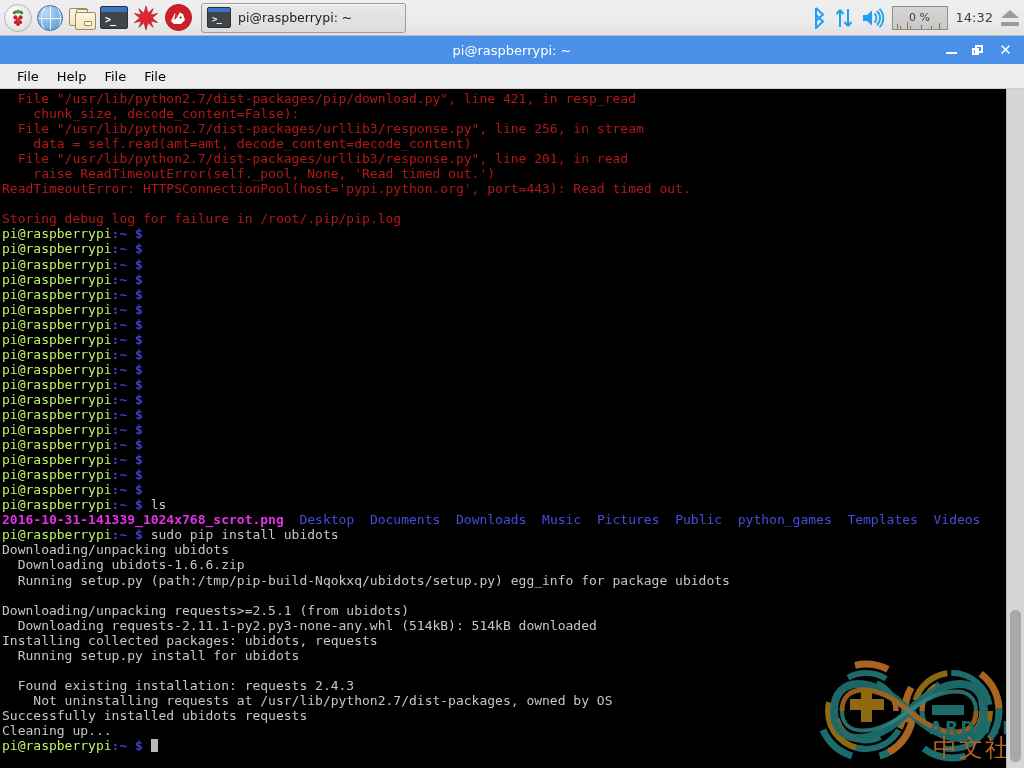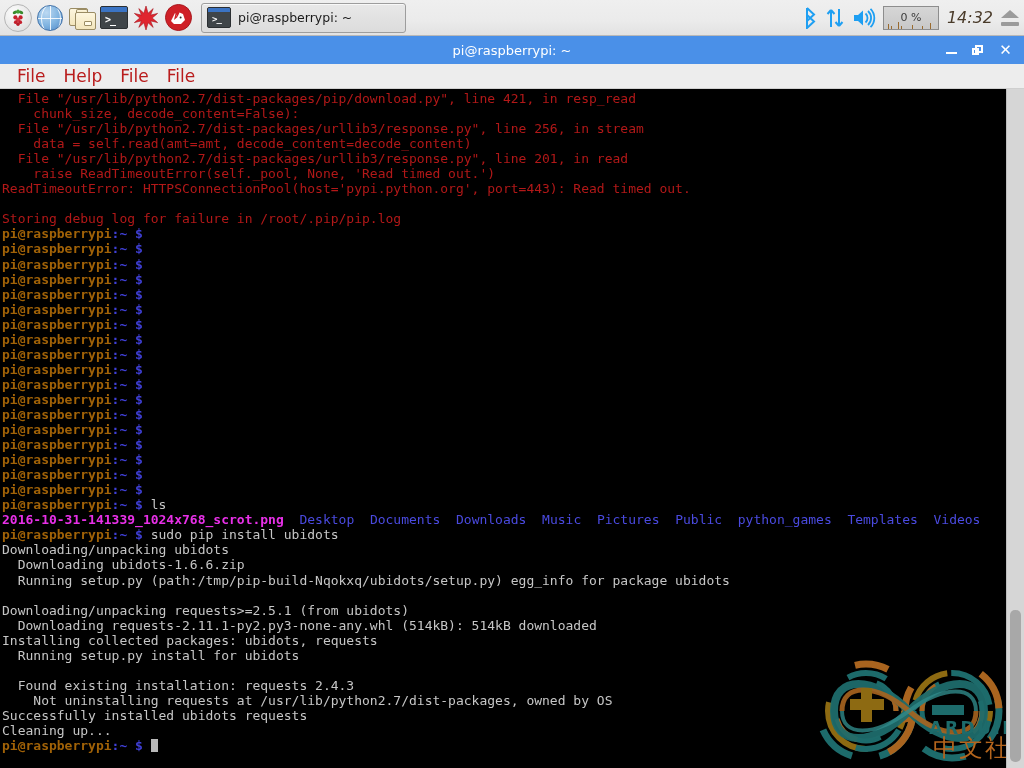--- a/index.html
+++ b/index.html
@@ -119,23 +119,22 @@
     display: flex; align-items: center; justify-content: center;
   }
   #cpu-monitor .cpu-txt {
     font-size: 11px; color: #3c3c3c; position: relative; z-index: 2;
     font-family: "DejaVu Sans", sans-serif;
   }
   #cpu-monitor .spike {
     position:absolute; bottom:0; width:1px; background:#9a6b2f; z-index:1;
   }
   #clock {
-    font-size: 16px; color: #4a3b2a; padding: 0 1px;
-    font-family: "DejaVu Sans", sans-serif;
-    font-style: italic;
+    font-size: 13px; color: #4a3b2a; padding: 0 1px;
+    font-family: "DejaVu Sans", sans-serif;
   }
   .ic-eject { width:18px; height:16px; position:relative; }
   .ic-eject .tri {
     position:absolute; left:0; top:0;
     border-left:9px solid transparent; border-right:9px solid transparent;
     border-bottom:8px solid #9b9b9b;
   }
   .ic-eject .bs {
     position:absolute; left:0; bottom:0; width:18px; height:4px;
     background:#9b9b9b; border-radius:1px;
@@ -175,21 +174,21 @@
   .wc-close { color:#fff; font-size:15px; line-height:13px; font-weight:bold; text-align:center; }
 
   #menubar {
     height: 25px; background: #ededed;
     border-bottom: 1px solid #cfcfcf;
     display: flex; align-items: center;
     padding-left: 8px; gap: 0px;
     box-sizing: border-box;
   }
   .menu-item {
-    font-size: 17px; color: #b91c1c;
+    font-size: 13px; color: #000000;
     padding: 3px 9px;
     font-family: "DejaVu Sans", sans-serif;
   }
 
   
   #term-wrap {
     position: absolute; left: 0; top: 89px;
     width: 1024px; height: 679px;
     background: #000; overflow: hidden;
   }
@@ -201,21 +200,21 @@
     font-size: 13px;
     line-height: 15.05px;
     padding: 2px 0 0 2px;
     box-sizing: border-box;
     white-space: pre;
     overflow: hidden;
     z-index: 3;
   }
   #term .ln { height: 15.05px; }
   .c-red   { color: #b21818; }
-  .c-grn   { color: #a16207; font-weight: bold; }
+  .c-grn   { color: #bef264; font-weight: normal; }
   .c-blu   { color: #4040d8; font-weight: bold; }
   .c-mag   { color: #e830e8; font-weight: bold; }
   .c-wht   { color: #c6c6c6; }
   .c-dirblu{ color: #4a4ae0; font-weight: normal; }
   .cursor {
     display: inline-block; width: 7px; height: 13px;
     background: #b8b8b8; vertical-align: -2px;
   }
 
   

